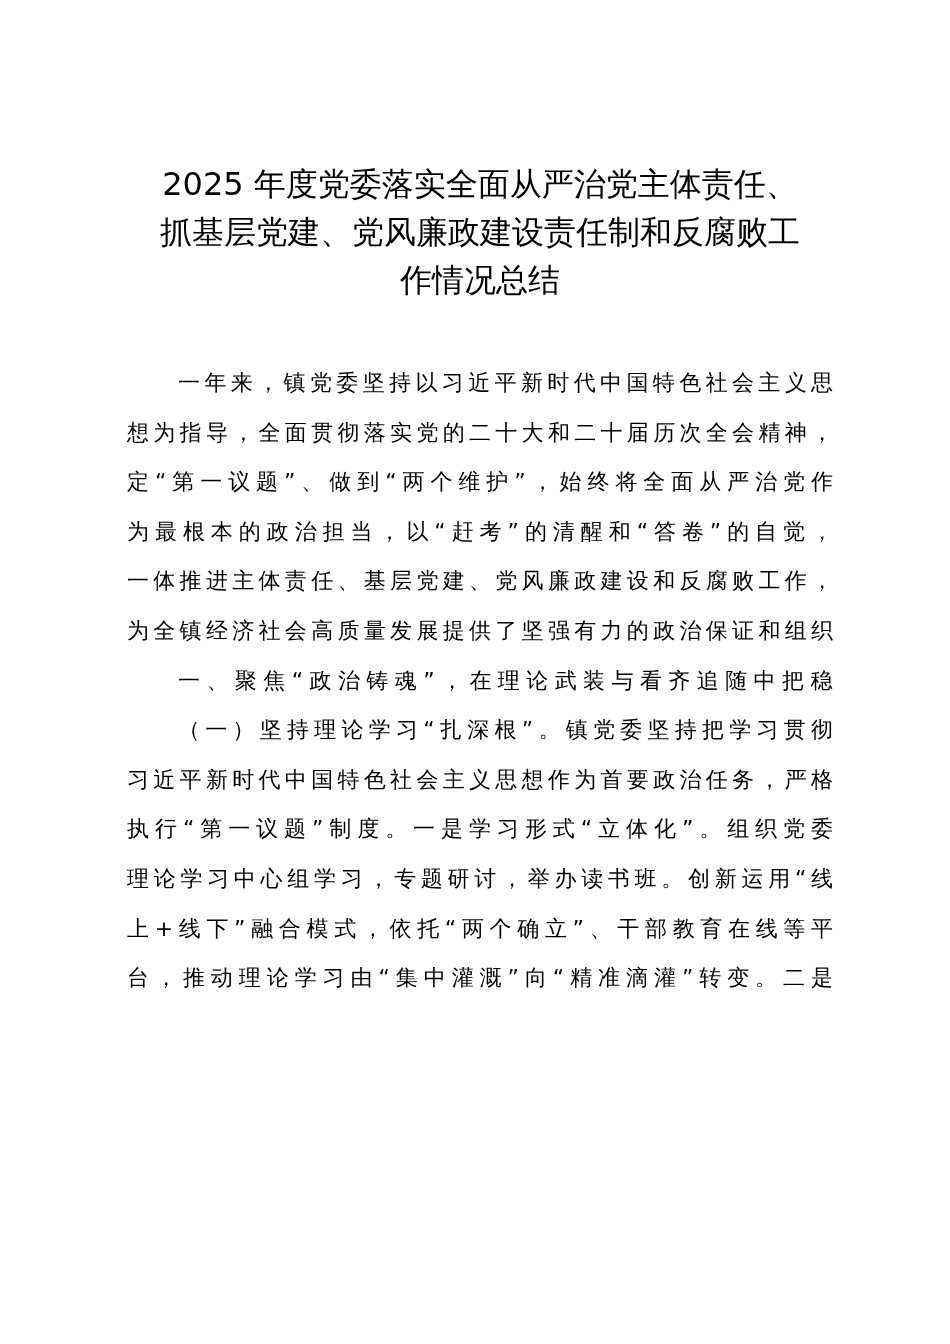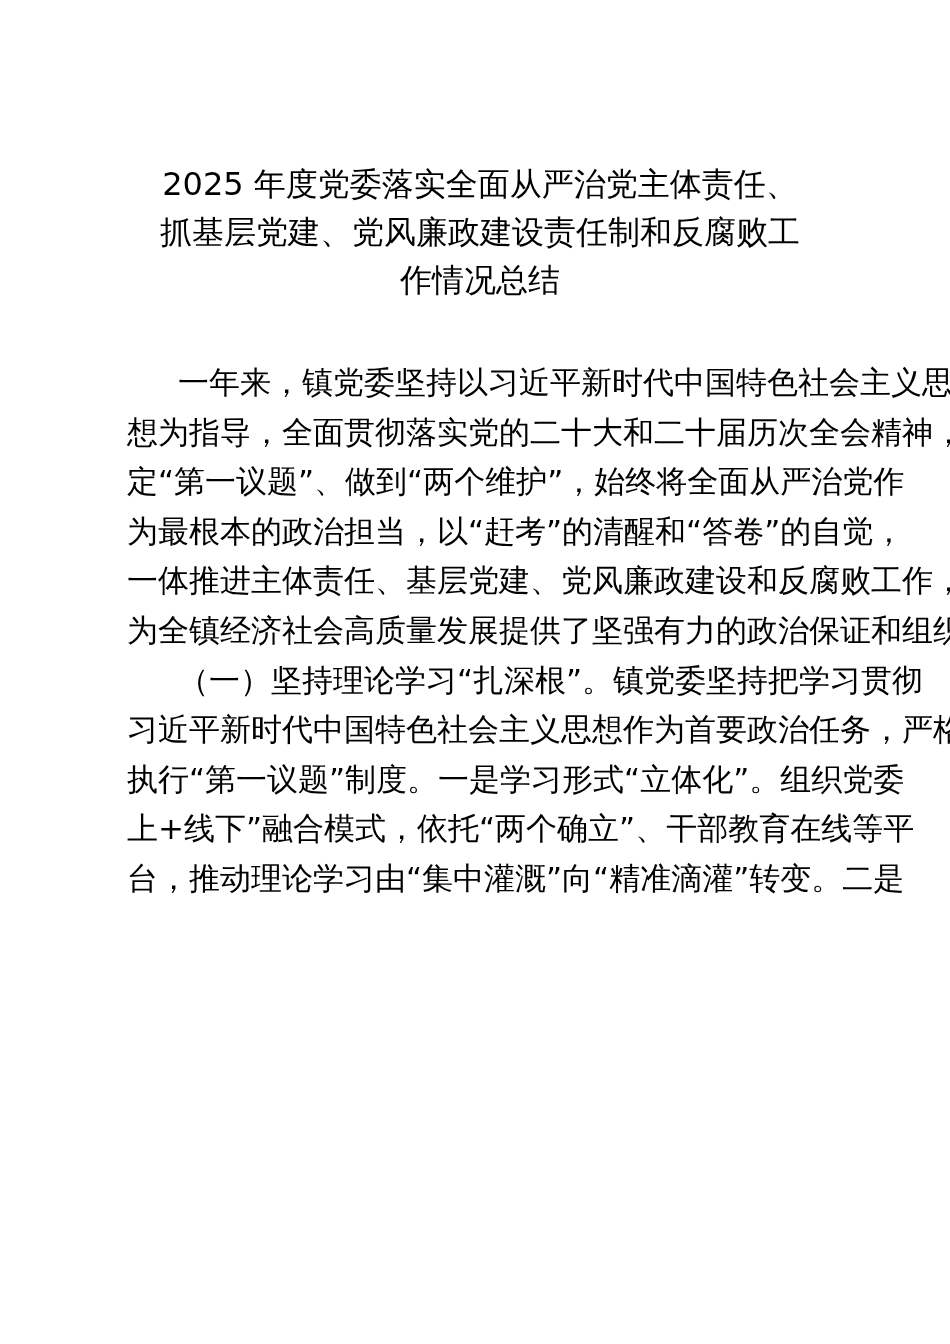--- a/index.html
+++ b/index.html
@@ -37,21 +37,21 @@
     }
     .title .tl {
       display: block;
       white-space: nowrap;
     }
     .body-text {
       position: absolute;
       left: 127px;
       top: 358px;
       width: 706px;
-      font-size: 31px;
+      font-size: 22px;
       line-height: 49.6px;
       margin: 0;
     }
     .body-text .ln {
       display: block;
       white-space: nowrap;
       height: 49.6px;
       text-align: justify;
       text-align-last: justify;
     }
@@ -81,24 +81,26 @@
     <div>
       <span class="ln indent">一年来，镇党委坚持以习近平新时代中国特色社会主义思</span>
       <span class="ln">想为指导，全面贯彻落实党的二十大和二十届历次全会精神，</span>
       <span class="ln">定“第一议题”、做到“两个维护”，始终将全面从严治党作</span>
       <span class="ln">为最根本的政治担当，以“赶考”的清醒和“答卷”的自觉，</span>
       <span class="ln">一体推进主体责任、基层党建、党风廉政建设和反腐败工作，</span>
       <span class="ln">为全镇经济社会高质量发展提供了坚强有力的政治保证和组织</span>
     </div>
 
     <div>
+      <span class="ln indent heading">一、聚焦“政治铸魂”，在理论武装与看齐追随中把稳</span>
     </div>
 
     <div>
       <span class="ln indent">（一）坚持理论学习“扎深根”。镇党委坚持把学习贯彻</span>
       <span class="ln">习近平新时代中国特色社会主义思想作为首要政治任务，严格</span>
       <span class="ln">执行“第一议题”制度。一是学习形式“立体化”。组织党委</span>
+      <span class="ln">理论学习中心组学习，专题研讨，举办读书班。创新运用“线</span>
       <span class="ln">上+线下”融合模式，依托“两个确立”、干部教育在线等平</span>
       <span class="ln">台，推动理论学习由“集中灌溉”向“精准滴灌”转变。二是</span>
     </div>
   </div>
 
 </div>
 
 </body></html>

